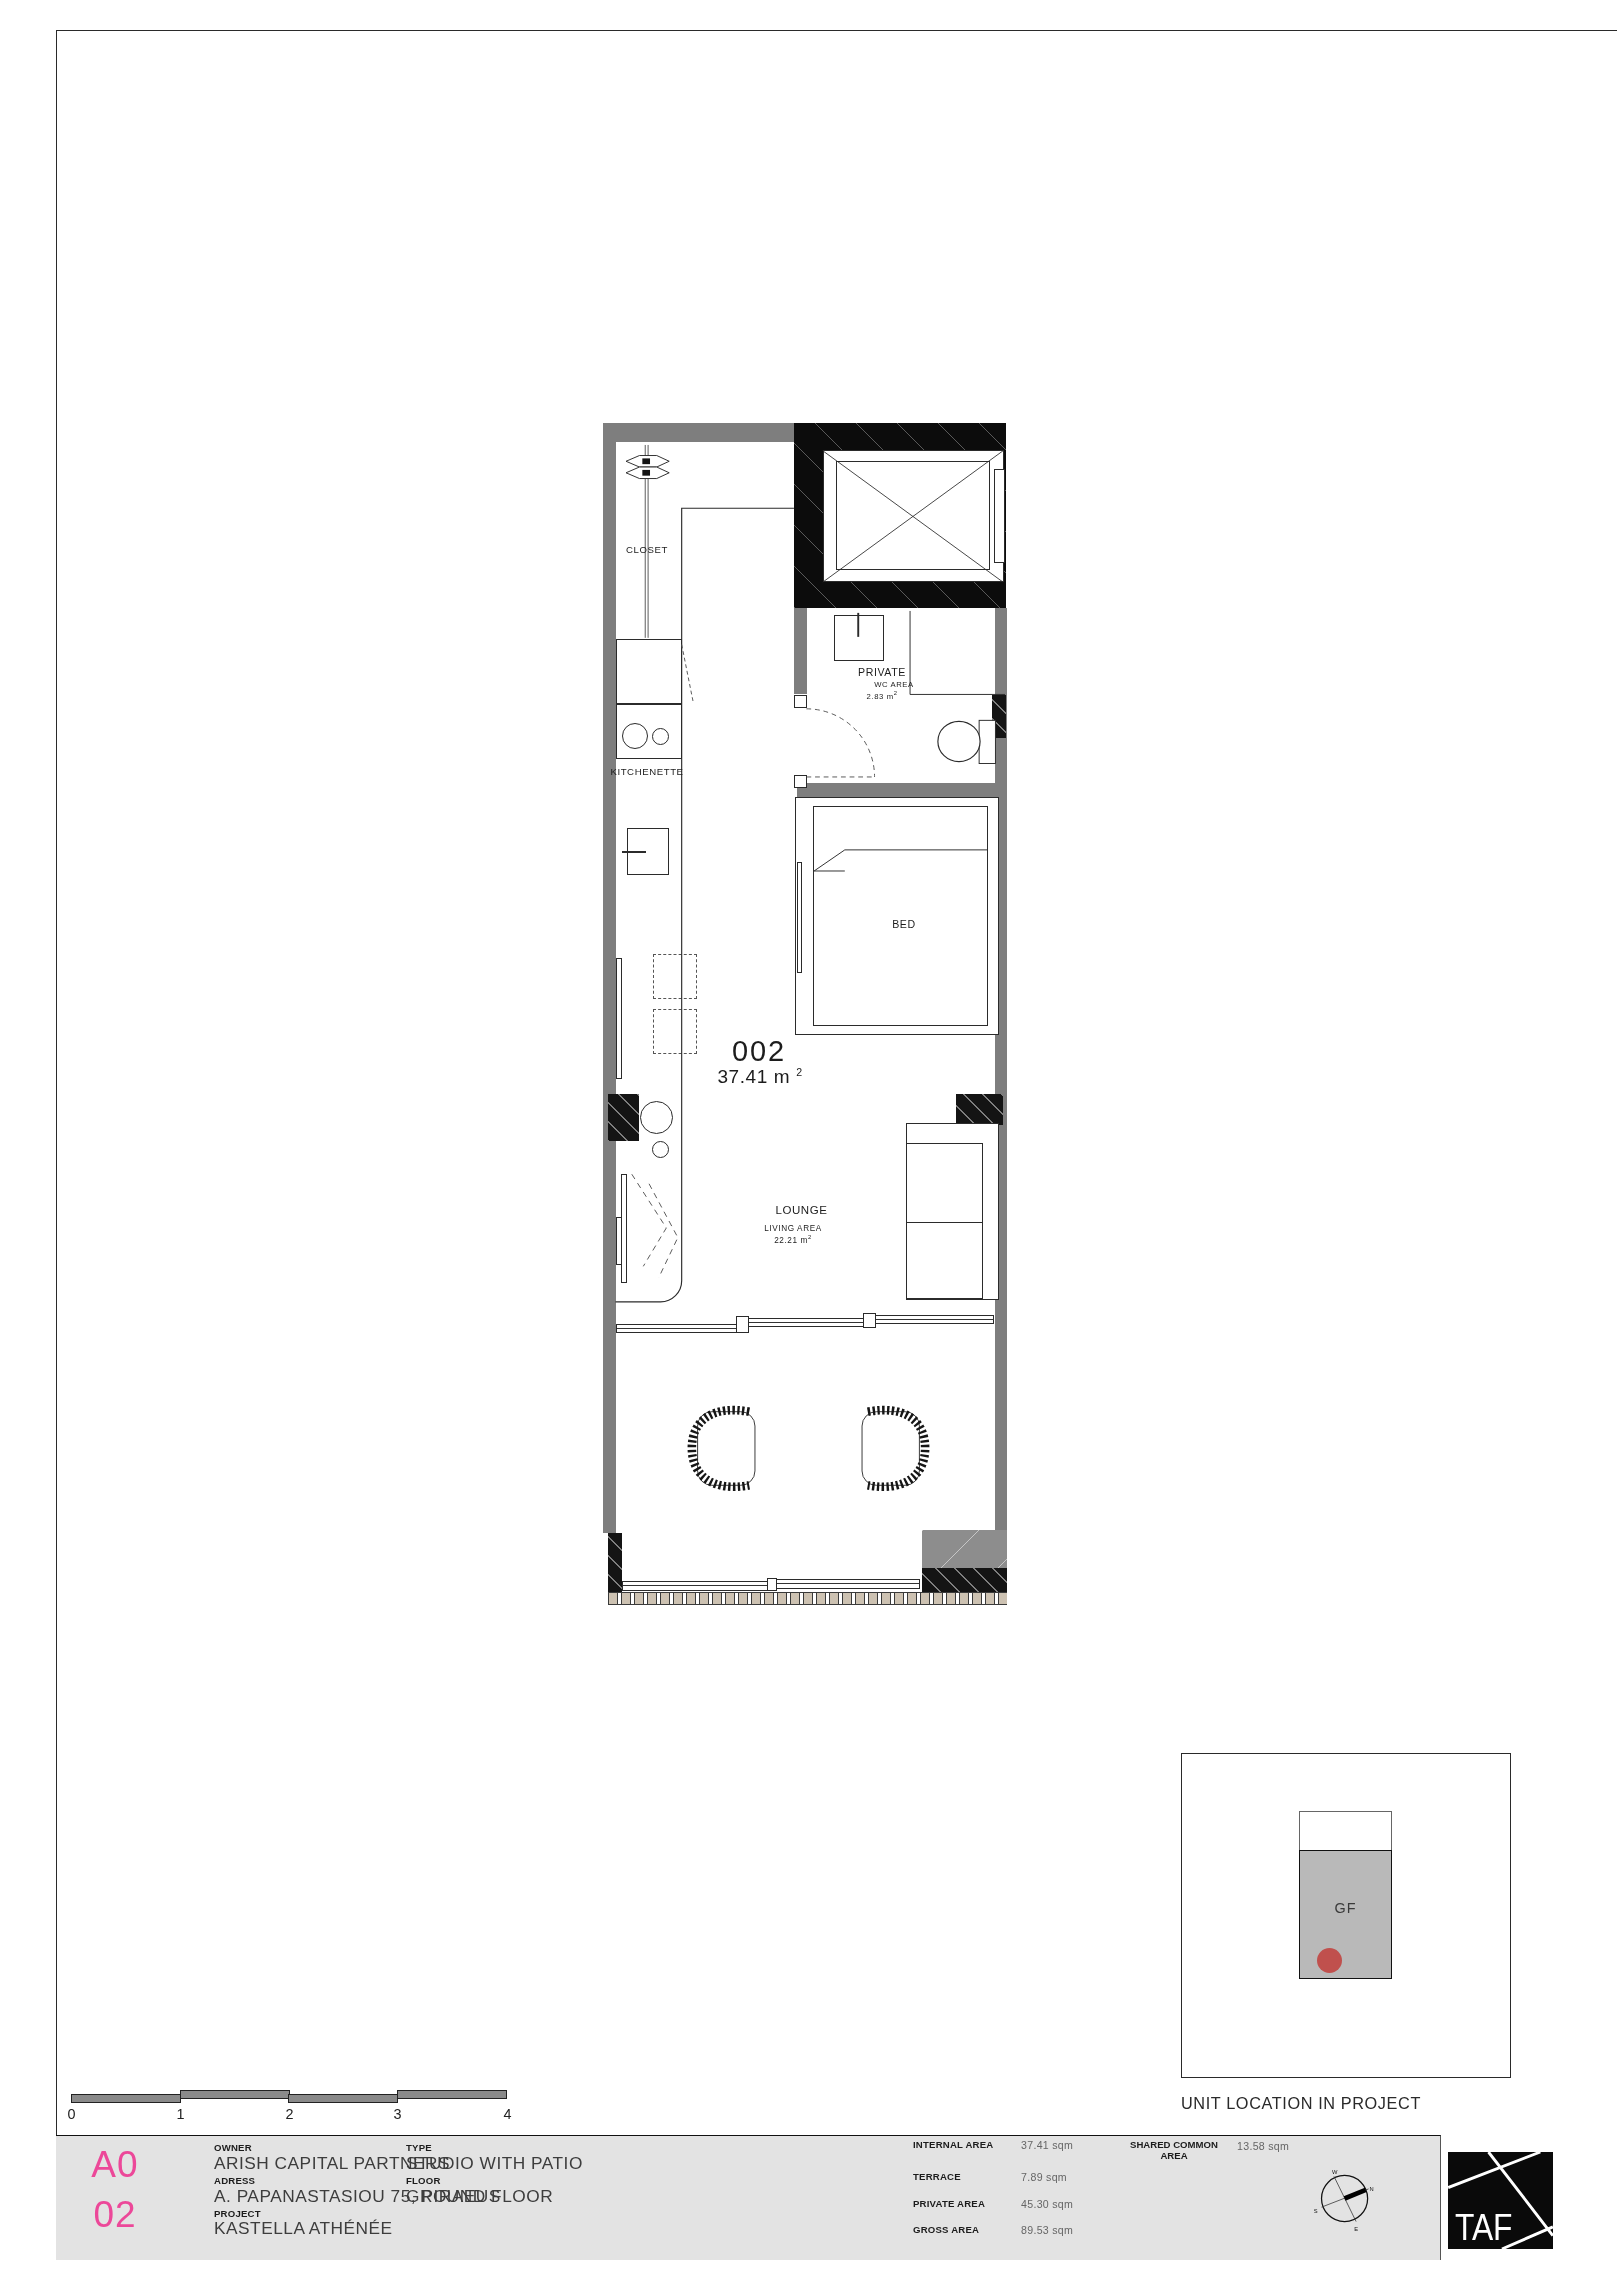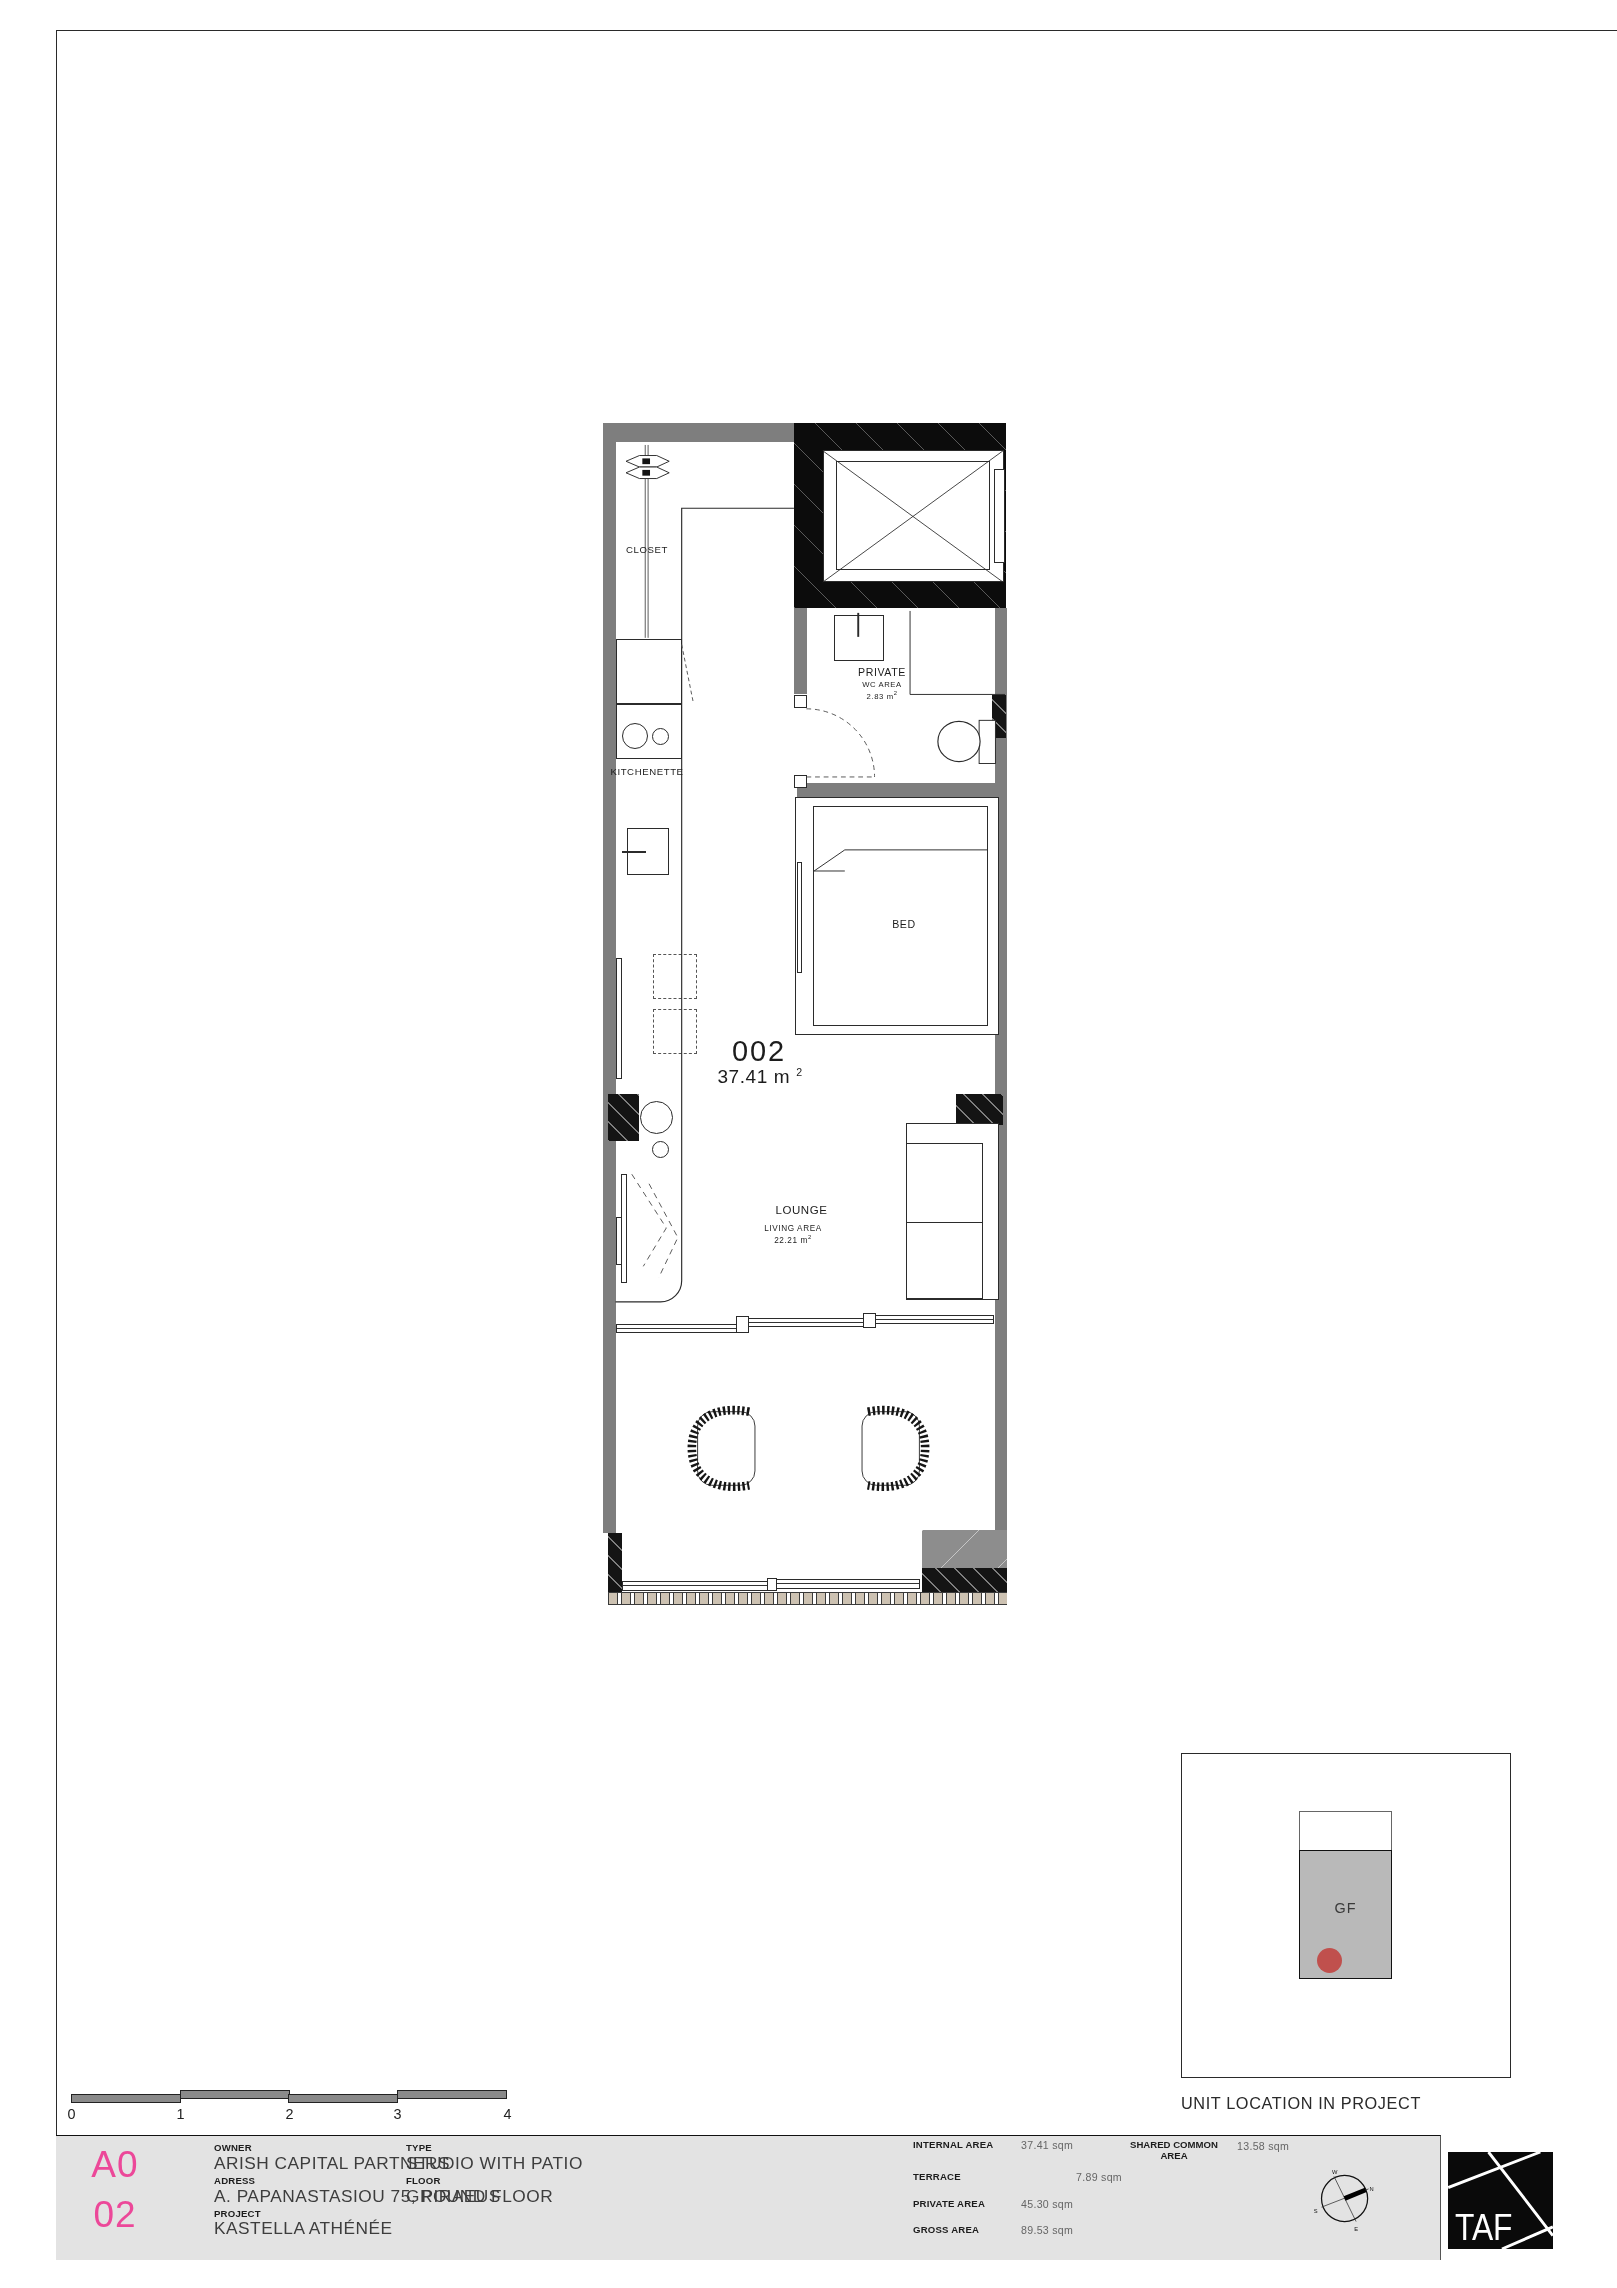--- a/index.html
+++ b/index.html
@@ -120,21 +120,21 @@
       <path d="M44,22 L44,223 M47,22 L47,223" stroke="#2b2b2b" stroke-width="0.8"></path>
       <polygon points="24,39 38,33 56,33 69,39 56,45 38,45" fill="#fff" stroke="#2b2b2b" stroke-width="1"></polygon>
       <polygon points="24,51 38,45 56,45 69,51 56,57 38,57" fill="#fff" stroke="#2b2b2b" stroke-width="1"></polygon>
       <rect x="41" y="36" width="8" height="6" fill="#141414"></rect>
       <rect x="41" y="48" width="8" height="6" fill="#141414"></rect>
     </svg>
 
     <div class="plan-lbl" style="left:44px;top:121px;font-size:9.6px;">CLOSET</div>
     <div class="plan-lbl" style="left:44px;top:343px;font-size:9.6px;">KITCHENETTE</div>
     <div class="plan-lbl" style="left:279px;top:243px;font-size:10.6px;">PRIVATE</div>
-    <div class="plan-lbl" style="left:279px;top:257px;font-size:7.7px;">WC AREA</div>
+    <div class="plan-lbl" style="left:291px;top:257px;font-size:7.7px;">WC AREA</div>
     <div class="plan-lbl" style="left:279px;top:267px;font-size:7.7px;">
       <span>2.83 m</span><sup style="font-size:5.8px;">2</sup>
     </div>
     <div class="plan-lbl" style="left:301px;top:495px;font-size:10.6px;">BED</div>
     <div class="plan-lbl" style="left:156px;top:612px;font-size:29px;letter-spacing:1.9px;">002</div>
     <div class="plan-lbl" style="left:157px;top:643px;font-size:19px;">
       <span>37.41 m</span> <sup style="font-size:10.6px;">2</sup>
     </div>
     <div class="plan-lbl" style="left:190px;top:781px;font-size:11.5px;padding-left:17px;">LOUNGE</div>
     <div class="plan-lbl" style="left:190px;top:801px;font-size:8.2px;">LIVING AREA</div>
@@ -176,21 +176,21 @@
   <div class="tb-value" style="left:214px;top:2218px;">KASTELLA ATHÉNÉE</div>
 
   <div class="tb-label" style="left:406px;top:2142px;">TYPE</div>
   <div class="tb-value" style="left:406px;top:2153px;">STUDIO WITH PATIO</div>
   <div class="tb-label" style="left:406px;top:2175px;">FLOOR</div>
   <div class="tb-value" style="left:406px;top:2186px;">GROUND FLOOR</div>
 
   <div class="tb-label" style="left:913px;top:2139px;">INTERNAL AREA</div>
   <div class="tb-area-val" style="left:1021px;top:2139px;">37.41 sqm</div>
   <div class="tb-label" style="left:913px;top:2171px;">TERRACE</div>
-  <div class="tb-area-val" style="left:1076px;top:2171px;">7.89 sqm</div>
+  <div class="tb-area-val" style="left:1021px;top:2171px;">7.89 sqm</div>
   <div class="tb-label" style="left:913px;top:2198px;">PRIVATE AREA</div>
   <div class="tb-area-val" style="left:1021px;top:2198px;">45.30 sqm</div>
   <div class="tb-label" style="left:913px;top:2224px;">GROSS AREA</div>
   <div class="tb-area-val" style="left:1021px;top:2224px;">89.53 sqm</div>
 
   <div class="abs" style="left:1121px;top:2139px;width:106px;text-align:center;">
     <span style="display:block;font-size:9.6px;font-weight:bold;color:#1c1c1c;">SHARED COMMON</span>
     <span style="display:block;font-size:9.6px;font-weight:bold;color:#1c1c1c;">AREA</span>
   </div>
   <div class="tb-area-val" style="left:1237px;top:2140px;">13.58 sqm</div>

